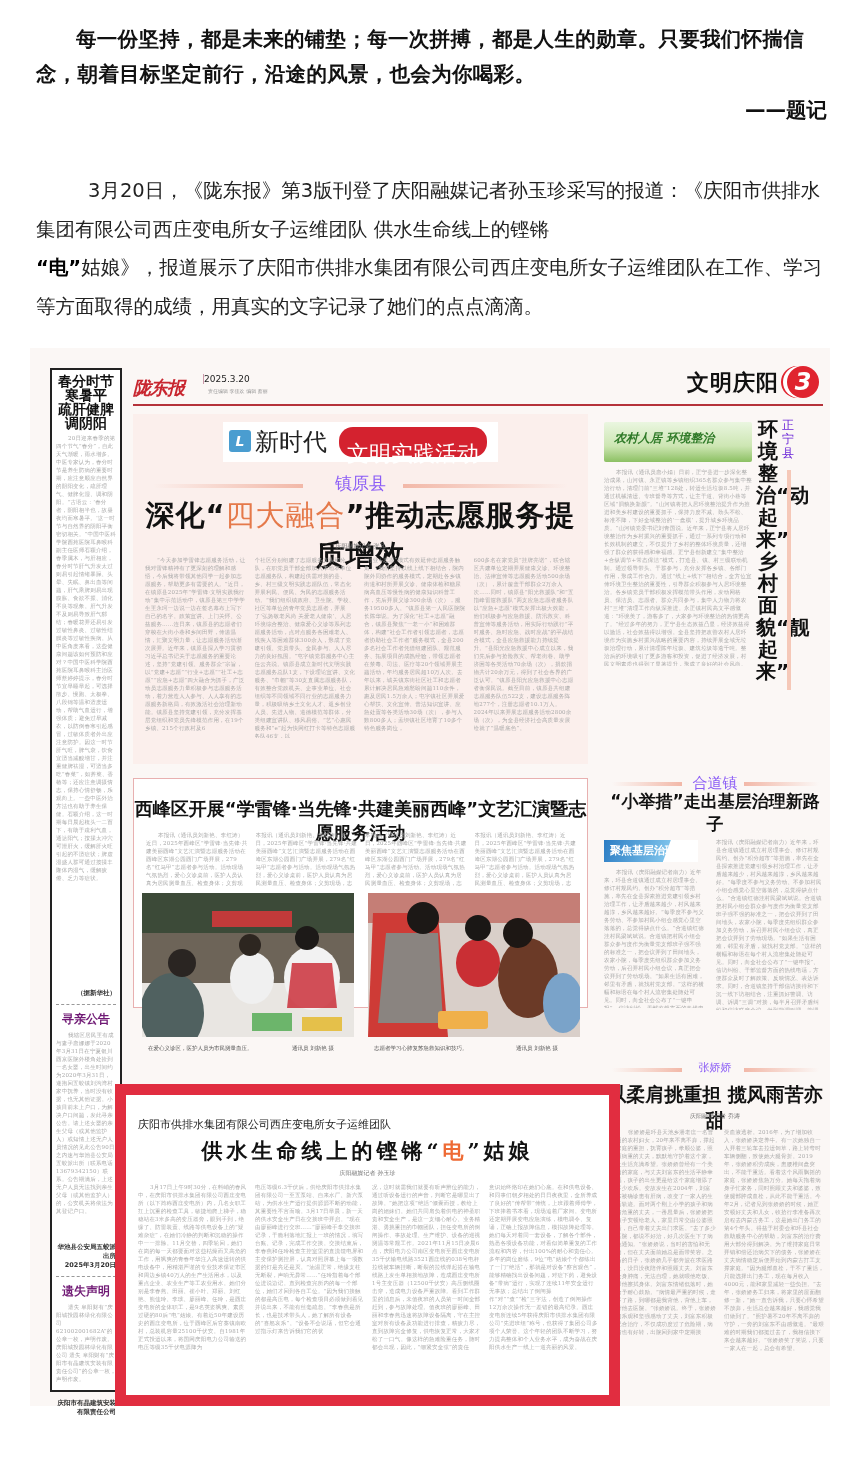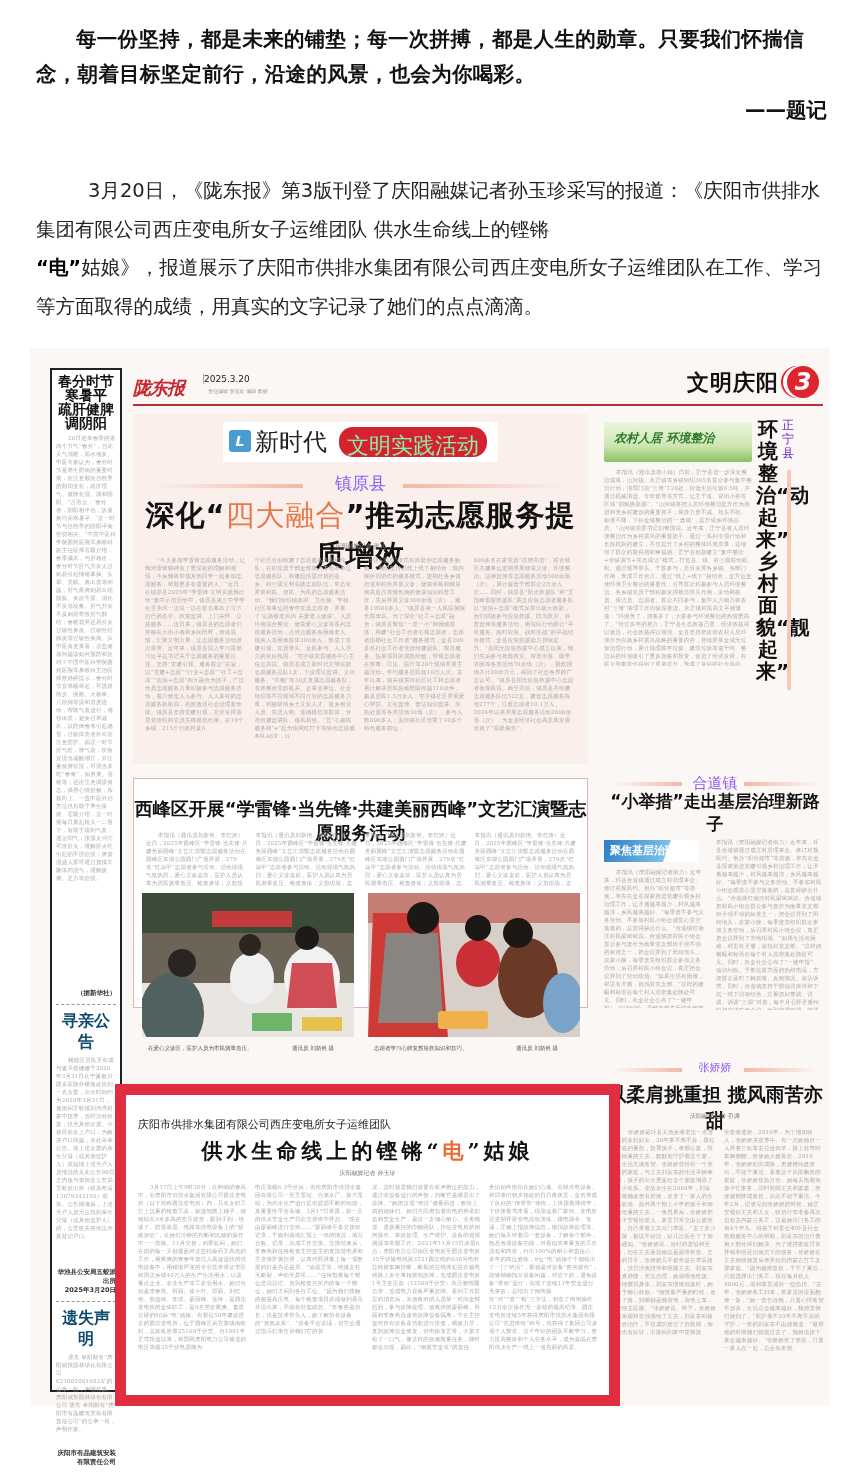--- a/index.html
+++ b/index.html
@@ -14,38 +14,38 @@
   .report .indent { display: inline-block; width: 52px; }
   .report b { font-weight: bold; color: #000; }
 
   
   .paper { position: absolute; left: 30px; top: 348px; width: 800px; height: 1058px; background: #fbf7f5; }
   .faint { color: #aaa; font-size: 5.5px; line-height: 8px; letter-spacing: 0.2px; overflow: hidden; font-family: "DejaVu Serif", serif; }
 
   
   .leftbox { position: absolute; left: 20px; top: 20px; width: 72px; height: 1024px; border: 2px solid #222; background: #fff; padding: 4px 4px; }
   .leftbox h4 { font-size: 14px; line-height: 14px; text-align: center; font-weight: bold; color: #111; }
-  .leftbox .sec { font-size: 16px; font-weight: bold; text-align: center; margin: 4px 0 3px; color: #0c4a6e; }
+  .leftbox .sec { font-size: 12px; font-weight: bold; text-align: center; margin: 4px 0 3px; color: #701a75; }
   .leftbox .rule { border-top: 1px dashed #999; margin: 6px 0; }
   .leftbox .sig { font-size: 6.5px; text-align: right; color: #333; font-weight: bold; line-height: 9px; }
 
   
   .masthead { position: absolute; left: 103px; top: 26px; width: 690px; height: 32px; border-bottom: 2px solid #b5323a; }
   .logo { position: absolute; left: 0; top: 2px; font-family: "DejaVu Serif", serif; font-style: italic; font-weight: bold; color: #c8262f; font-size: 18px; letter-spacing: -1px; }
   .mast-date { position: absolute; left: 70px; top: 0; font-size: 9px; color: #222; border-left: 1px solid #c9a; }
   .mast-editor { position: absolute; left: 75px; top: 14px; font-size: 5px; color: #999; }
   .mast-section { position: absolute; right: 44px; top: -6px; font-size: 22px; font-weight: bold; color: #111; letter-spacing: 1px; }
   .page-num { position: absolute; right: 4px; top: -8px; width: 32px; height: 32px; border-radius: 50%; background: #e0242f; color: #fff; font-weight: bold; font-style: italic; font-size: 24px; text-align: center; line-height: 32px; box-shadow: -4px 0 0 #fff, -6px 0 0 #e0242f; }
 
   
   .art1 { position: absolute; left: 103px; top: 66px; width: 455px; height: 350px; background: #fbefec; }
   .banner { position: absolute; left: 90px; top: 8px; width: 275px; height: 40px; background: #fff; }
   .banner .l-icon { position: absolute; left: 6px; top: 8px; width: 22px; height: 22px; background: #4a9dd0; border-radius: 3px; color: #fff; font-weight: bold; font-size: 14px; text-align: center; line-height: 22px; font-style: italic; }
   .banner .xsd { position: absolute; left: 32px; top: 4px; font-size: 24px; color: #222; font-family: "DejaVu Serif", serif; }
-  .banner .wmsj { position: absolute; left: 116px; top: 5px; height: 30px; padding: 4px 8px; background: #d4222f; color: #86efac; font-size: 22px; line-height: 30px; border-radius: 14px; font-family: "DejaVu Serif", serif; }
+  .banner .wmsj { position: absolute; left: 116px; top: 5px; height: 30px; padding: 12px 8px; background: #d4222f; color: #ffffff; font-size: 22px; line-height: 30px; border-radius: 14px; font-family: "DejaVu Serif", serif; }
   .kicker-line { position: absolute; top: 70px; height: 4px; background: linear-gradient(90deg, rgba(230,150,130,0), #f2b8a8); }
   .kicker { position: absolute; left: 0; width: 100%; top: 58px; text-align: center; font-size: 17px; color: #8b5cf6; }
   .headline1 { position: absolute; left: 0; width: 100%; top: 82px; text-align: center; font-size: 29px; font-weight: bold; color: #111; letter-spacing: 1px; }
   .headline1 .hl { color: #e5794a; font-weight: normal; }
   .byline { position: absolute; left: 0; width: 100%; text-align: center; font-size: 6px; color: #777; }
   .cols { position: absolute; display: flex; gap: 8px; }
   .cols .c { flex: 1; }
 
   
   .art2 { position: absolute; left: 574px; top: 66px; width: 222px; height: 350px; }

